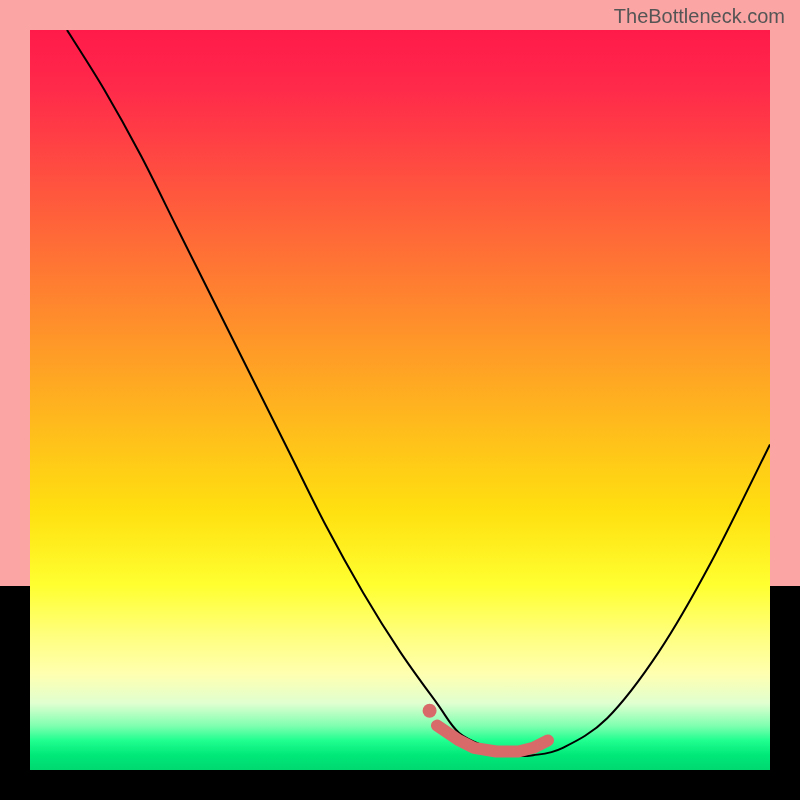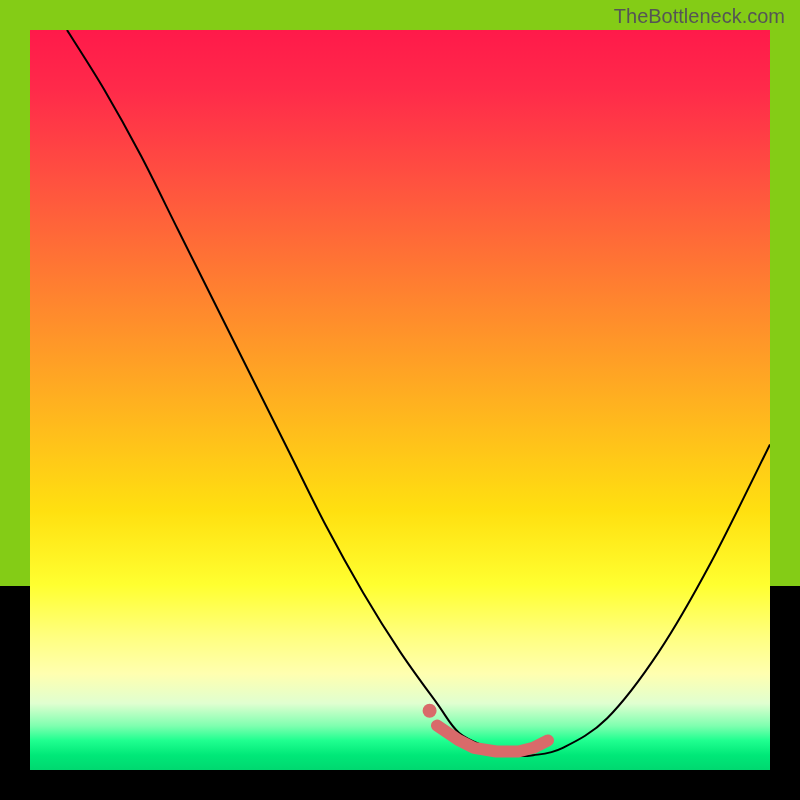--- a/index.html
+++ b/index.html
@@ -8,21 +8,21 @@
     background: #000;
     width: 800px;
     height: 800px;
     overflow: hidden;
     font-family: Arial, sans-serif;
   }
   .container {
     position: relative;
     width: 800px;
     height: 586px;
-    background: #84cc16;
+    background: #fca5a5;
   }
   .watermark {
     position: absolute;
     top: 5px;
     right: 15px;
     color: #555;
     font-size: 20px;
     font-weight: normal;
     z-index: 10;
   }

